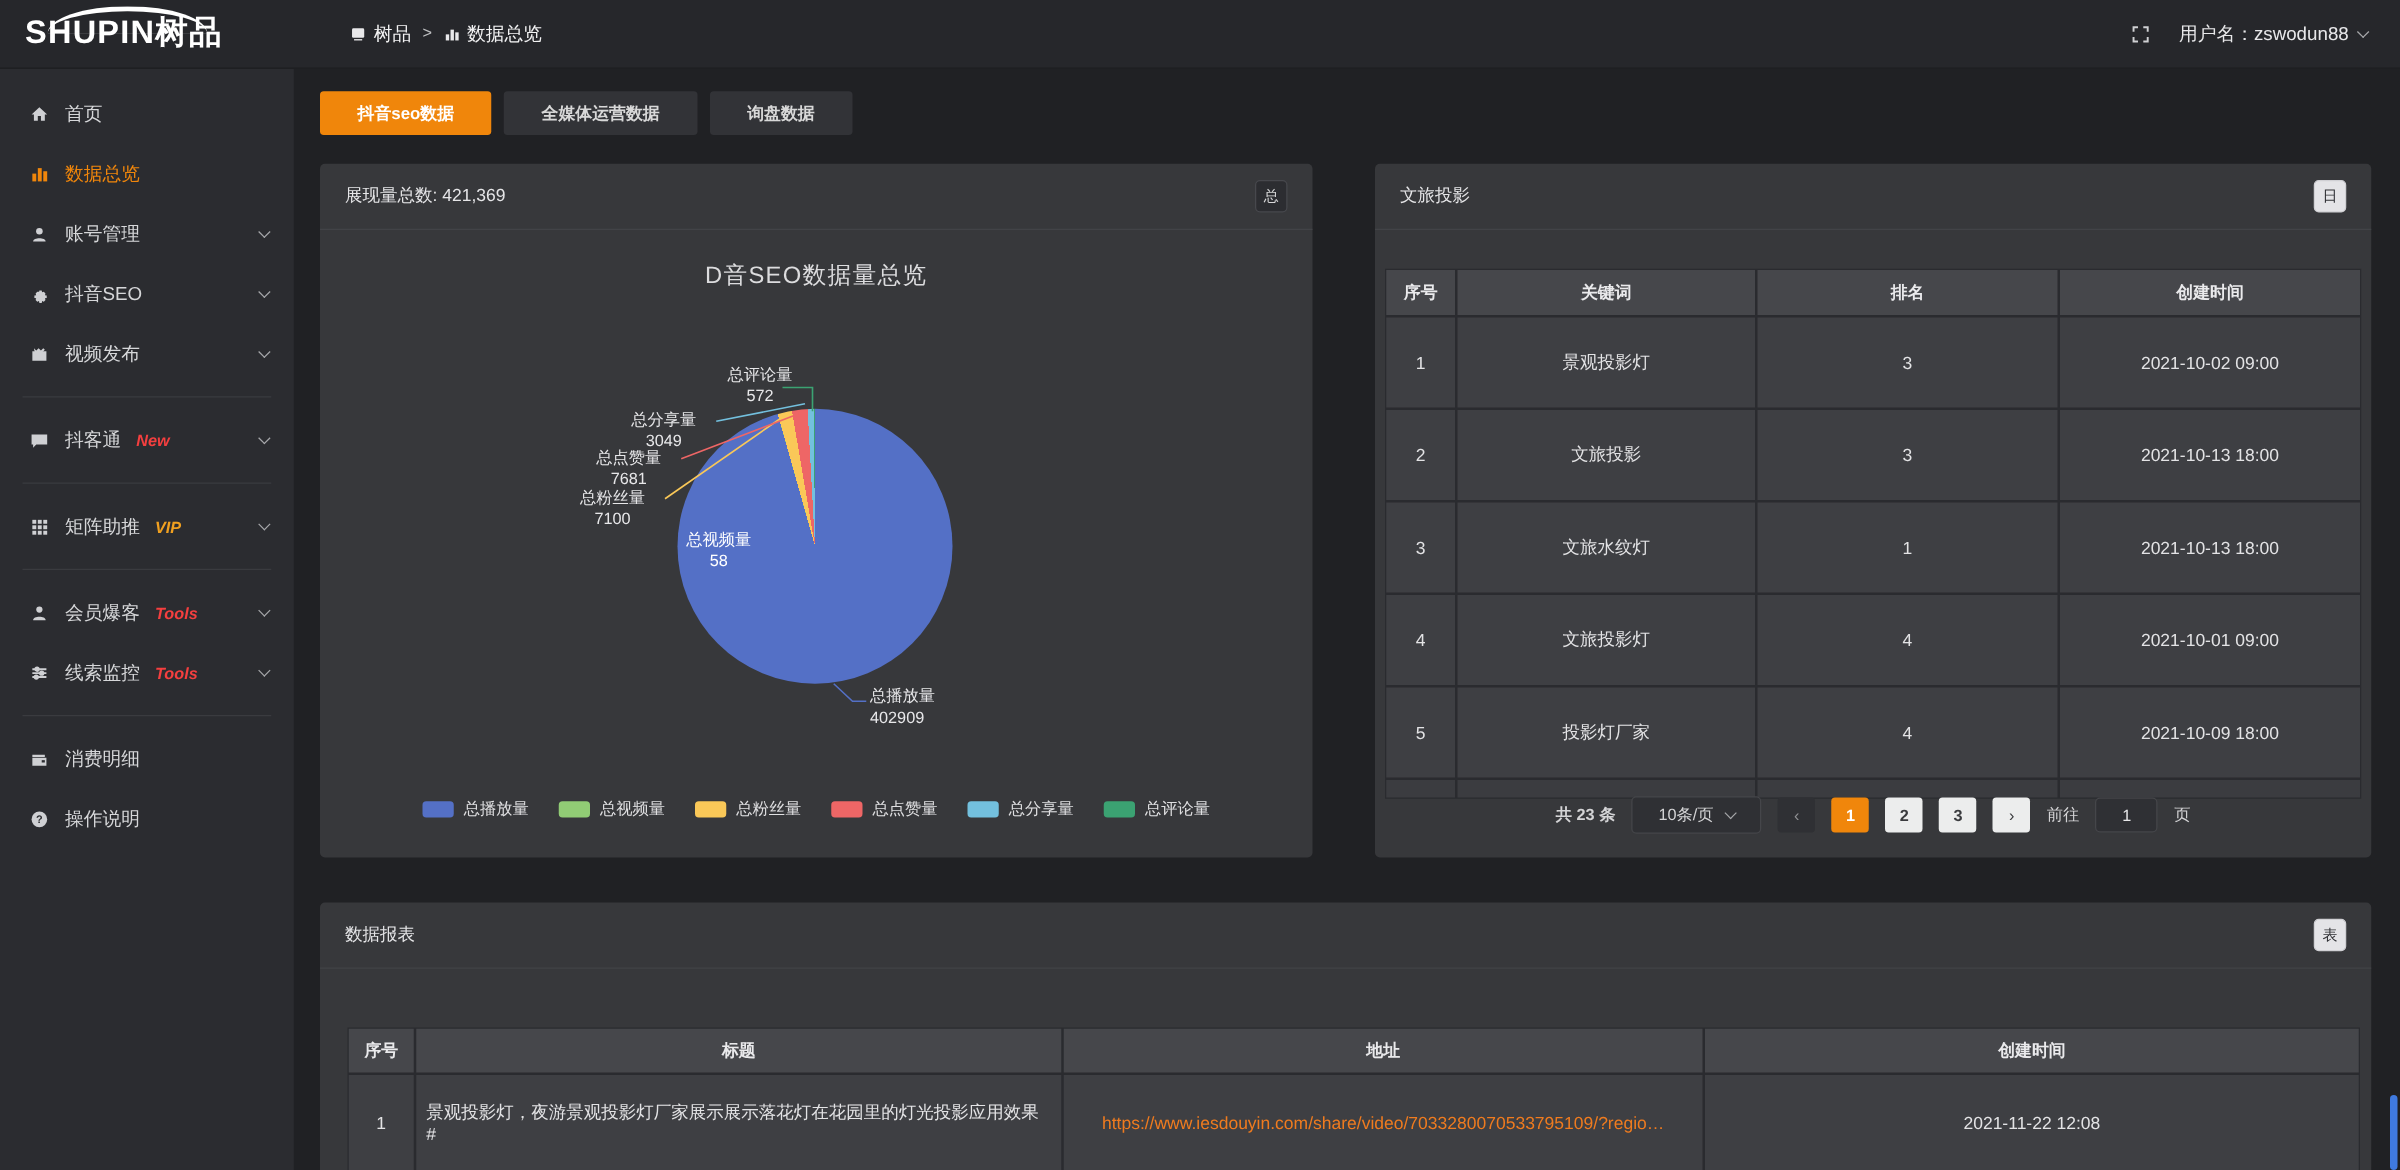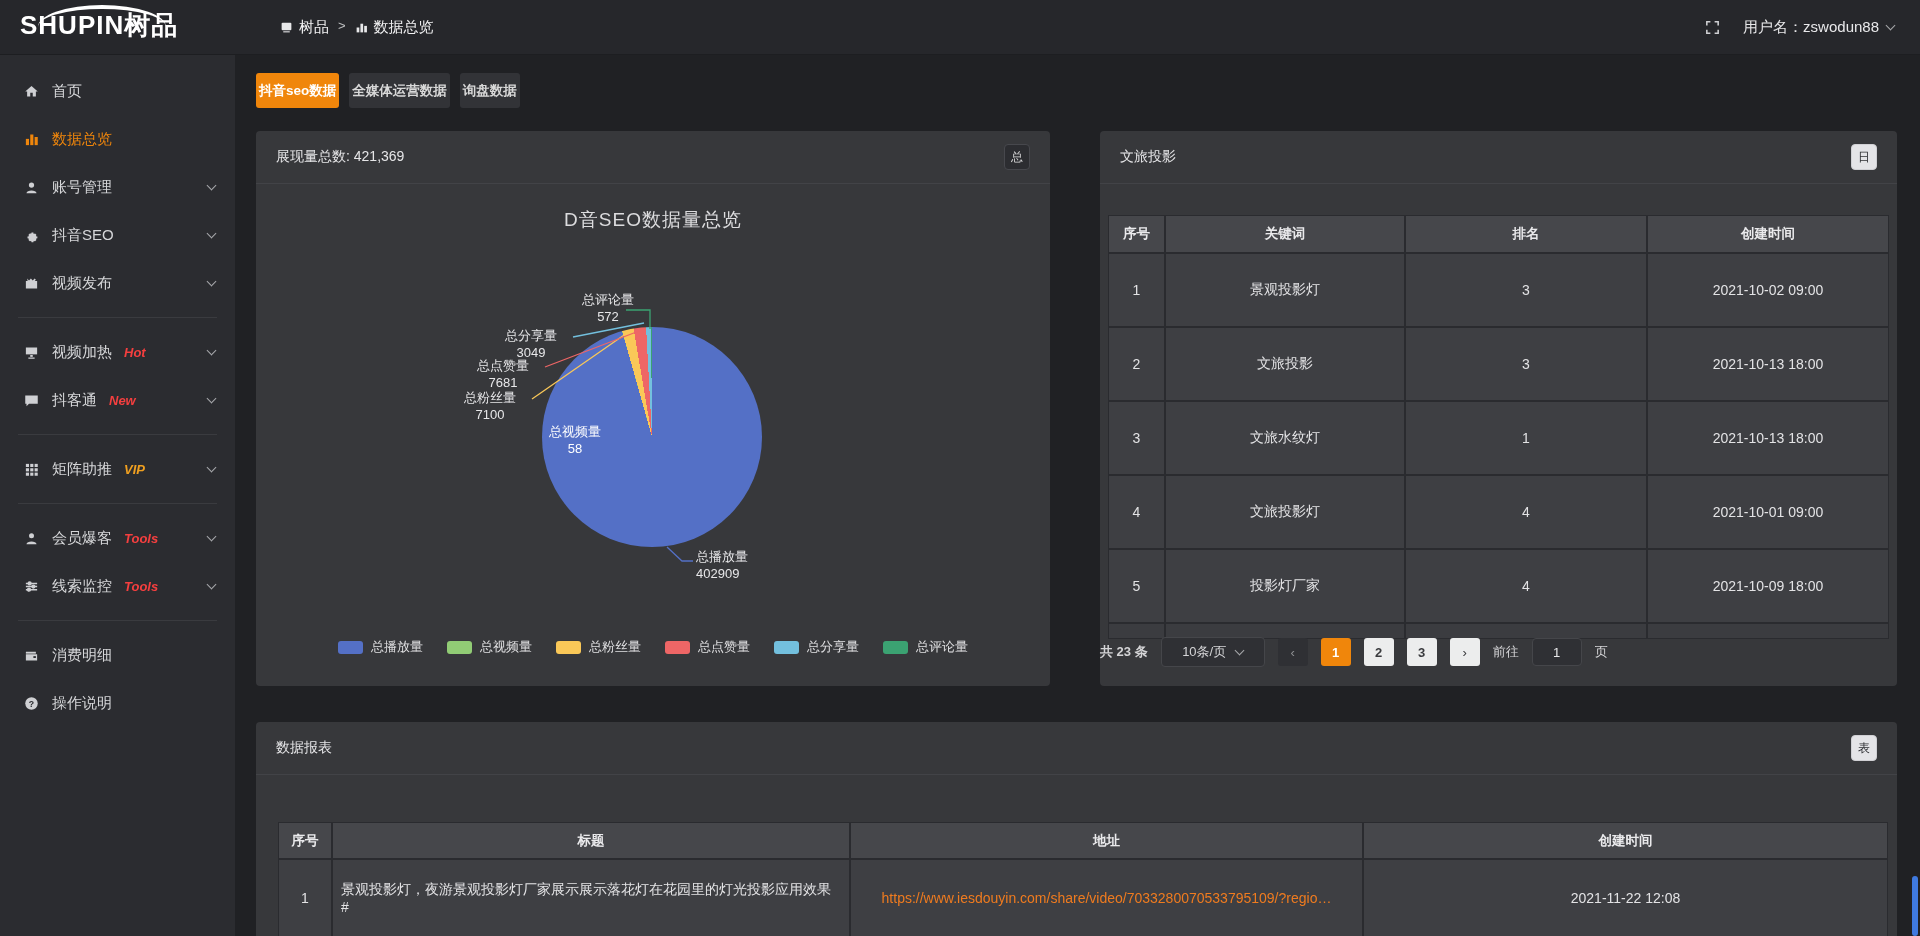--- a/index.html
+++ b/index.html
@@ -31,21 +31,21 @@
   .side-item .sicon { width:15px; height:15px; margin-right:13px; flex:none; color:#cfd0d3; }
   .side-item.active { color:var(--accent); }
   .side-item.active .sicon { color:var(--accent); }
   .slabel { white-space:nowrap; }
   .sbadge { font-style:italic; font-weight:bold; font-size:13px; margin-left:12px; }
   .side-item .chev { margin-left:auto; }
   .side-divider { border-top:1px solid #3a3b3f; margin:10px 18px; }
   
   .content { position:absolute; left:235px; top:55px; right:0; bottom:0; padding:18px 23px 0 21px; }
   .tabs { display:flex; gap:10px; }
-  .tab { height:35px; padding:0 3px; display:flex; align-items:center; background:#323337; color:#d8d8d8;
+  .tab { height:35px; padding:0 30px; display:flex; align-items:center; background:#323337; color:#d8d8d8;
          font-size:13.5px; font-weight:bold; border-radius:3px; cursor:pointer; border:none; }
   .tab.active { background:var(--accent); color:#fff; }
   .panels-row { display:flex; gap:50px; margin-top:23px; }
   .panel { background:#37383b; border-radius:4px; position:relative; }
   .panel-left  { width:794px; height:555px; }
   .panel-right { width:797px; height:555px; }
   .panel-bottom { width:1641px; height:400px; margin-top:36px; }
   .panel-head { height:53px; display:flex; align-items:center; padding:0 20px; border-bottom:1px solid #424347;
                 font-size:14px; color:#e6e6e8; }
   .panel-head .spacer { flex:1; }
@@ -67,21 +67,21 @@
   .legend-label { font-size:13px; color:#e0e0e2; }
   
   .rk-table { position:absolute; left:8px; right:8px; top:84px; display:grid;
               grid-template-columns:55px 238px 240px 1fr;
               grid-auto-rows:auto; gap:2px; background:#2a2b2f; padding:1px; }
   .rk-cell { display:flex; align-items:center; justify-content:center; }
   .rk-h { height:36px; background:#46474b; color:#eaeaec; font-size:13.5px; font-weight:bold; }
   .rk-c { height:72px; background:#3e3f43; color:#e3e3e5; font-size:14px; }
   .rk-p { height:14px; background:#3b3c40; }
   
-  .pagination { position:absolute; left:0; right:0; top:506px; display:flex; 
+  .pagination { position:absolute; left:0; right:0; top:506px; display:flex; justify-content:center;
                 align-items:center; gap:13px; font-size:13px; color:#d4d4d6; }
   .pg-total { font-weight:bold; }
   .pg-size { width:104px; height:30px; background:#2f3034; border:1px solid #45464a; border-radius:4px;
              display:flex; align-items:center; justify-content:center; gap:10px; cursor:pointer; }
   .pg-btn { min-width:30px; height:28px; border-radius:3px; display:flex; align-items:center; justify-content:center;
             font-size:13px; cursor:pointer; border:none; }
   .pg-prev { background:#2f3034; color:#8f9093; }
   .pg-page { background:#eceded; color:#3a3b3e; font-weight:bold; }
   .pg-page.active { background:var(--accent); color:#fff; }
   .pg-next { background:#eceded; color:#3a3b3e; }
@@ -172,30 +172,20 @@
     <svg class="sicon" viewBox="0 0 24 24" fill="currentColor">
         <path d="M3 8h18v12H3z"></path>
         <path d="M5 4l3 3 3-3 3 3 3-3 2 2-3 3H6z"></path>
       </svg>
     <span class="slabel">视频发布</span>
     <i class="chev"></i>
   </div>
   <div class="side-divider"></div>
   <div class="side-item">
     <svg class="sicon" viewBox="0 0 24 24" fill="currentColor">
-        <path d="M3 4h18v11H3z"></path>
-        <rect x="10" y="16" width="4" height="3"></rect>
-        <rect x="7" y="20" width="10" height="2"></rect>
-      </svg>
-    <span class="slabel">视频加热</span>
-    <i class="sbadge" style="color: rgb(244, 63, 63);">Hot</i>
-    <i class="chev"></i>
-  </div>
-  <div class="side-item">
-    <svg class="sicon" viewBox="0 0 24 24" fill="currentColor">
         <path d="M2 4h20v13H8l-4 4v-4H2z"></path>
       </svg>
     <span class="slabel">抖客通</span>
     <i class="sbadge" style="color: rgb(244, 63, 63);">New</i>
     <i class="chev"></i>
   </div>
   <div class="side-divider"></div>
   <div class="side-item">
     <svg class="sicon" viewBox="0 0 24 24" fill="currentColor">
         <rect x="3" y="3" width="5" height="5"></rect>

